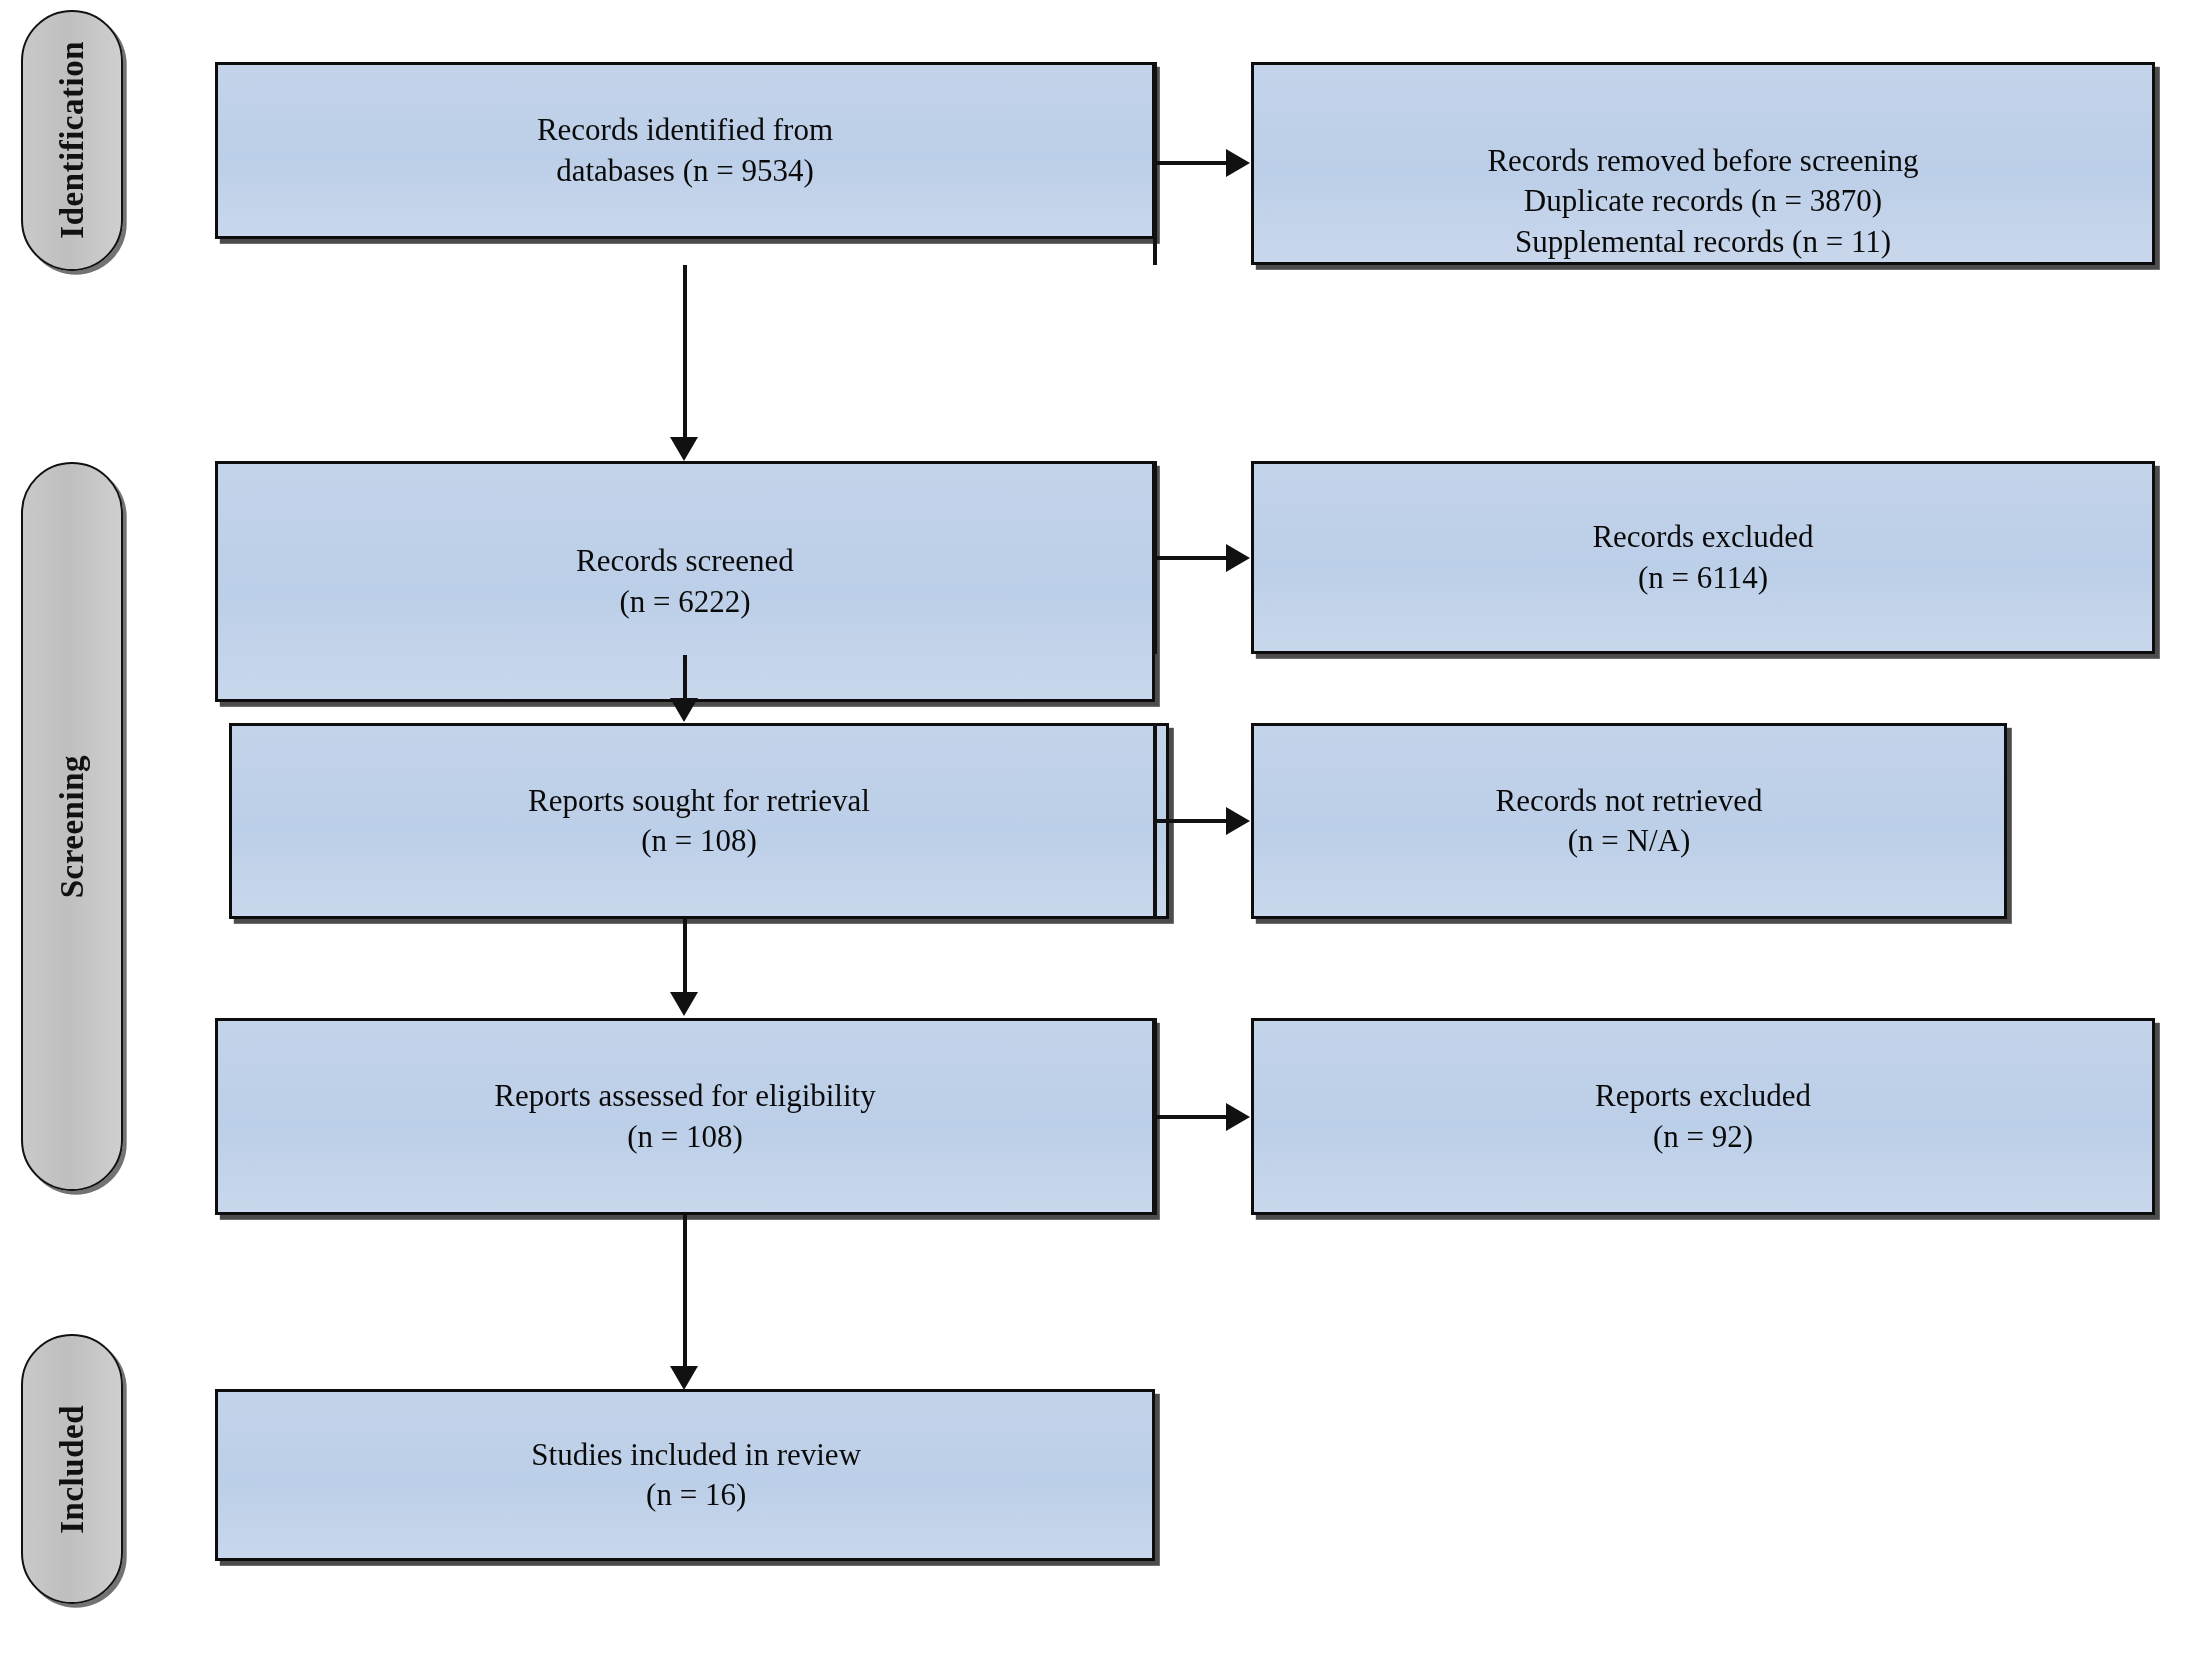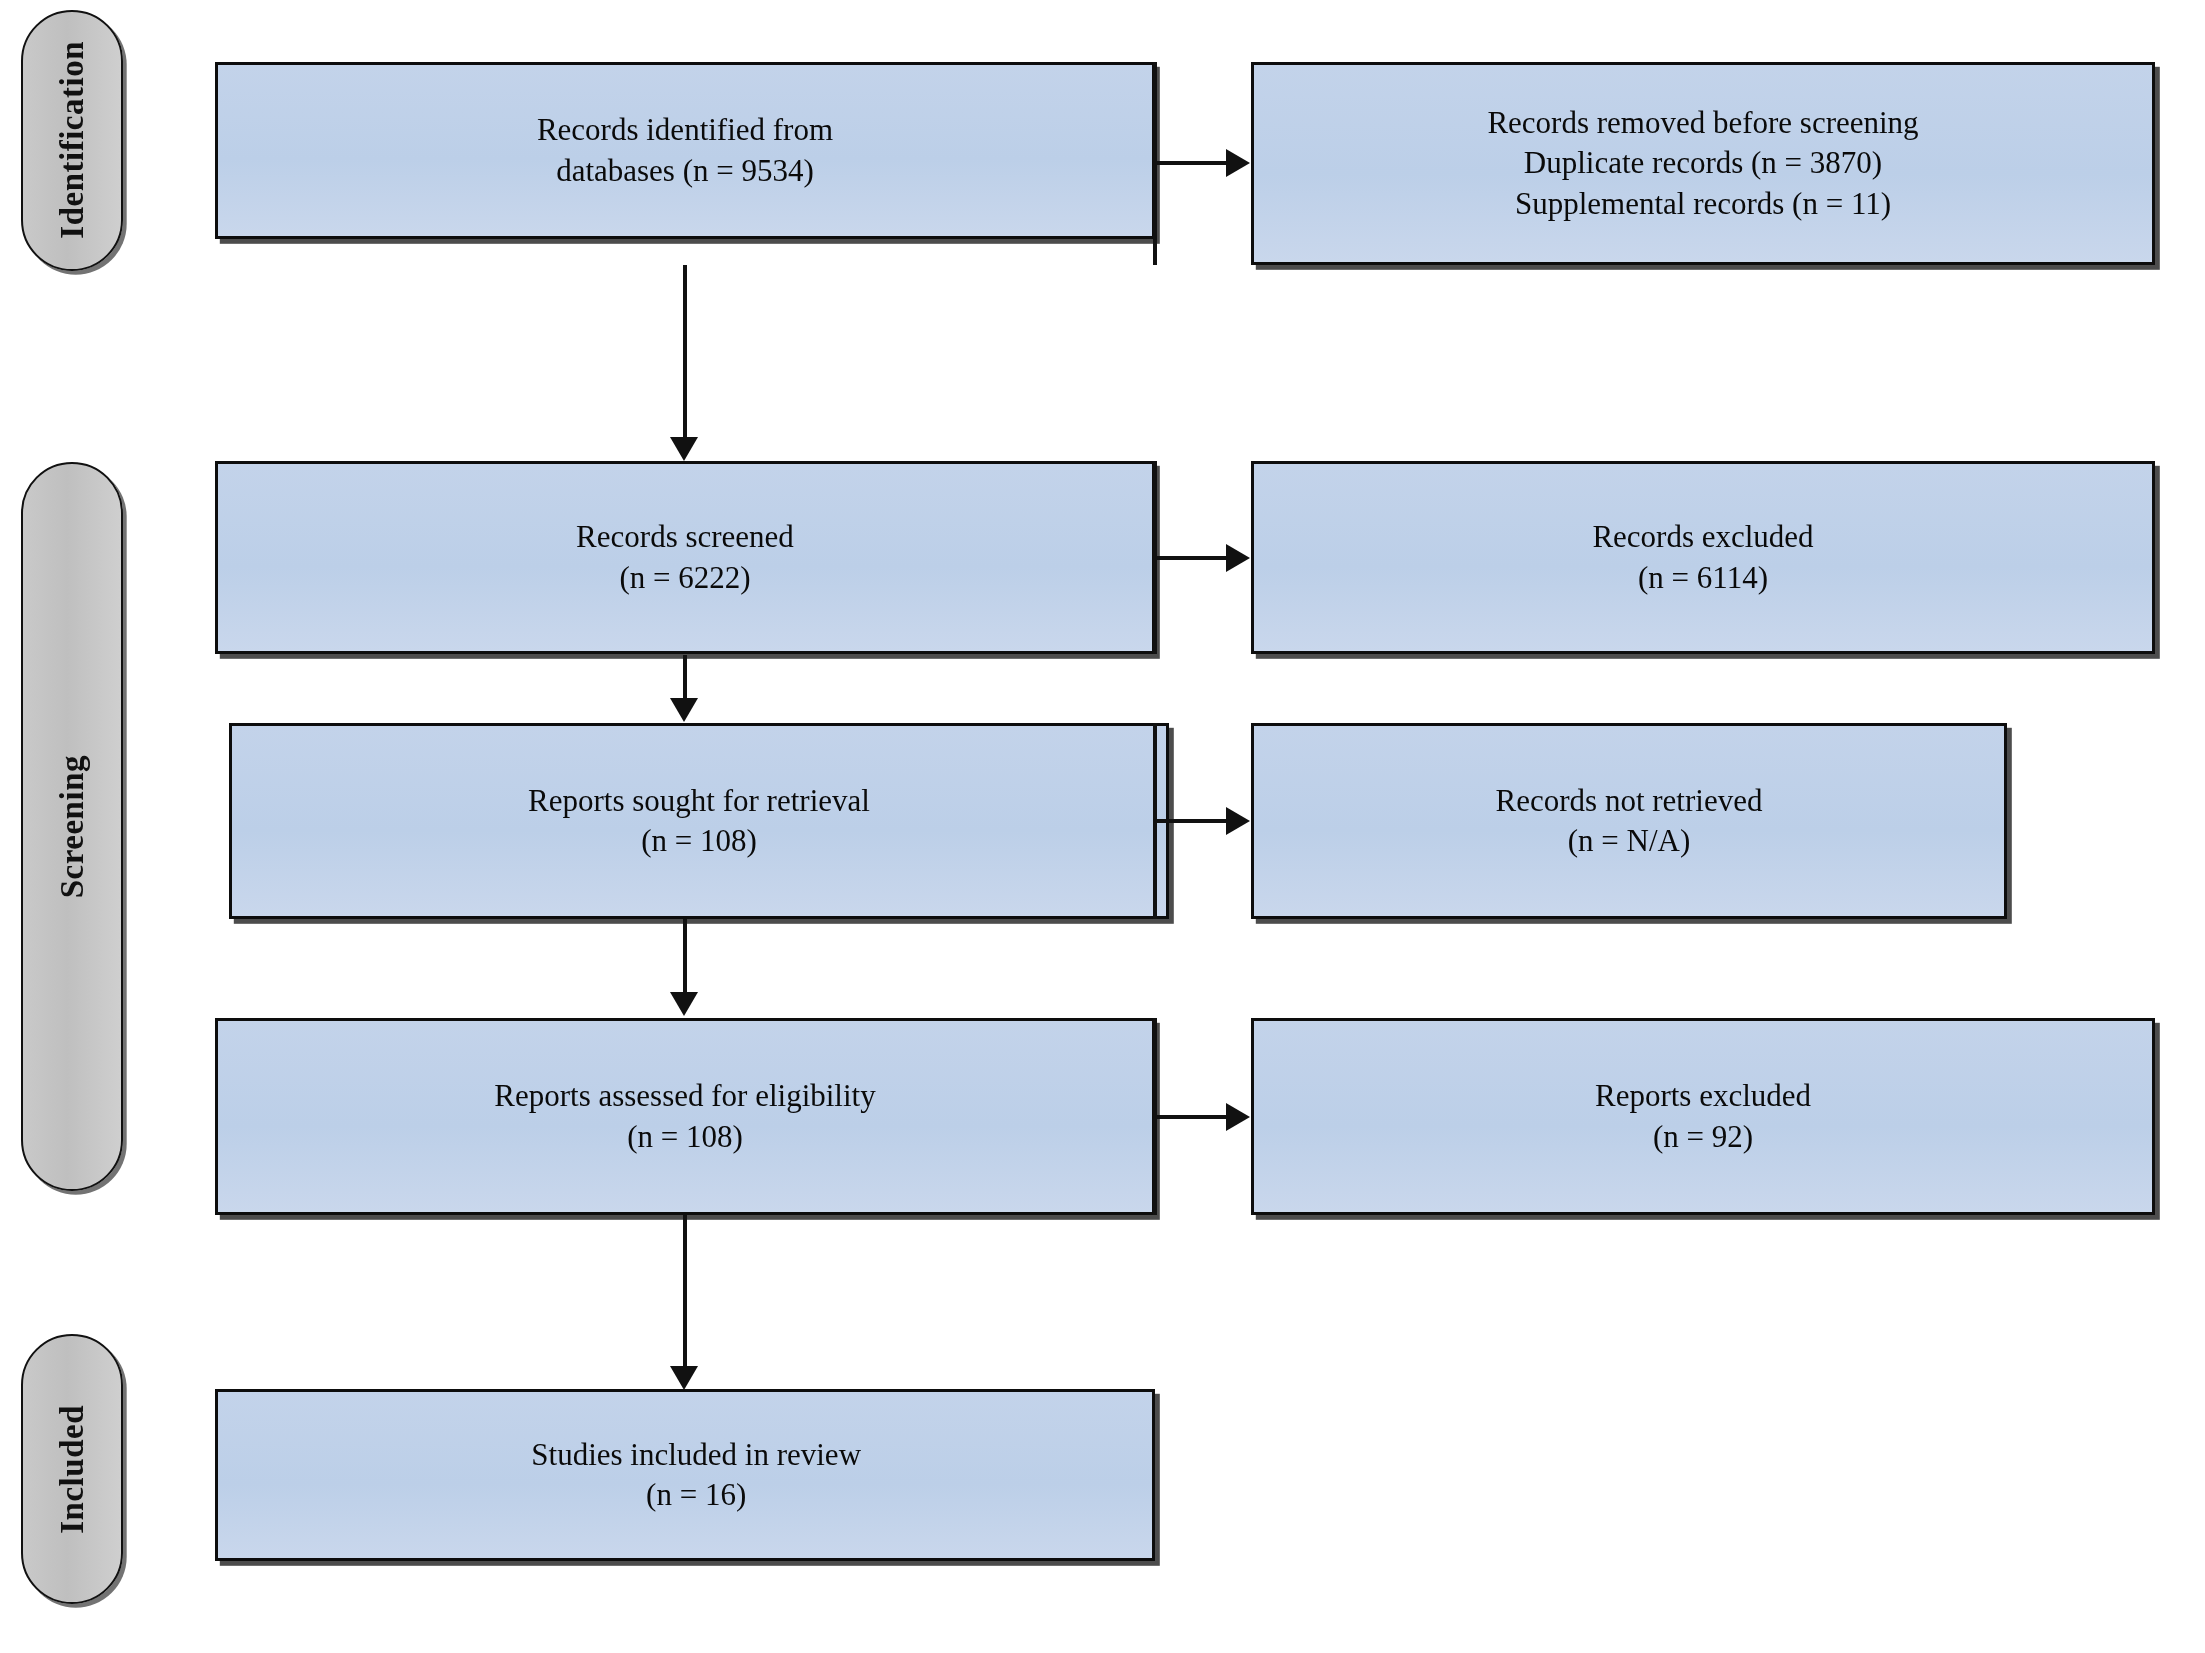--- a/index.html
+++ b/index.html
@@ -79,34 +79,34 @@
 
   <div class="pill" style="left:21px;top:1334px;width:98px;height:266px;">
     <span>Included</span>
   </div>
 
   <div class="box" style="left:215px;top:62px;width:940px;height:177px;">
     <span class="ln">Records identified from</span>
     <span class="ln">databases (n = 9534)</span>
   </div>
 
-  <div class="box" style="left:1251px;top:62px;width:904px;height:203px;">
+  <div class="box" style="left:1251px;top:62px;width:904px;height:203px;justify-content:flex-end;">
     <span class="ln">Records removed before screening</span>
     <span class="ln">Duplicate records (n = 3870)</span>
     <span class="ln">Supplemental records (n = 11)</span>
   </div>
 
   <div class="vline" style="left:1153px;top:62px;height:203px;"></div>
   <div class="hline" style="left:1153px;top:161px;width:74px;"></div>
   <div class="arrow-right" style="left:1226px;top:149px;"></div>
 
   <div class="vline" style="left:683px;top:265px;height:174px;"></div>
   <div class="arrow-down" style="left:670px;top:437px;"></div>
 
-  <div class="box" style="left:215px;top:461px;width:940px;height:193px;text-align:center;">
+  <div class="box" style="left:215px;top:461px;width:940px;height:241px;text-align:center;">
     <span class="ln">Records screened</span>
     <span class="ln">(n = 6222)</span>
   </div>
 
   <div class="box" style="left:1251px;top:461px;width:904px;height:193px;">
     <span class="ln">Records excluded</span>
     <span class="ln">(n = 6114)</span>
   </div>
 
   <div class="vline" style="left:1153px;top:461px;height:193px;"></div>

